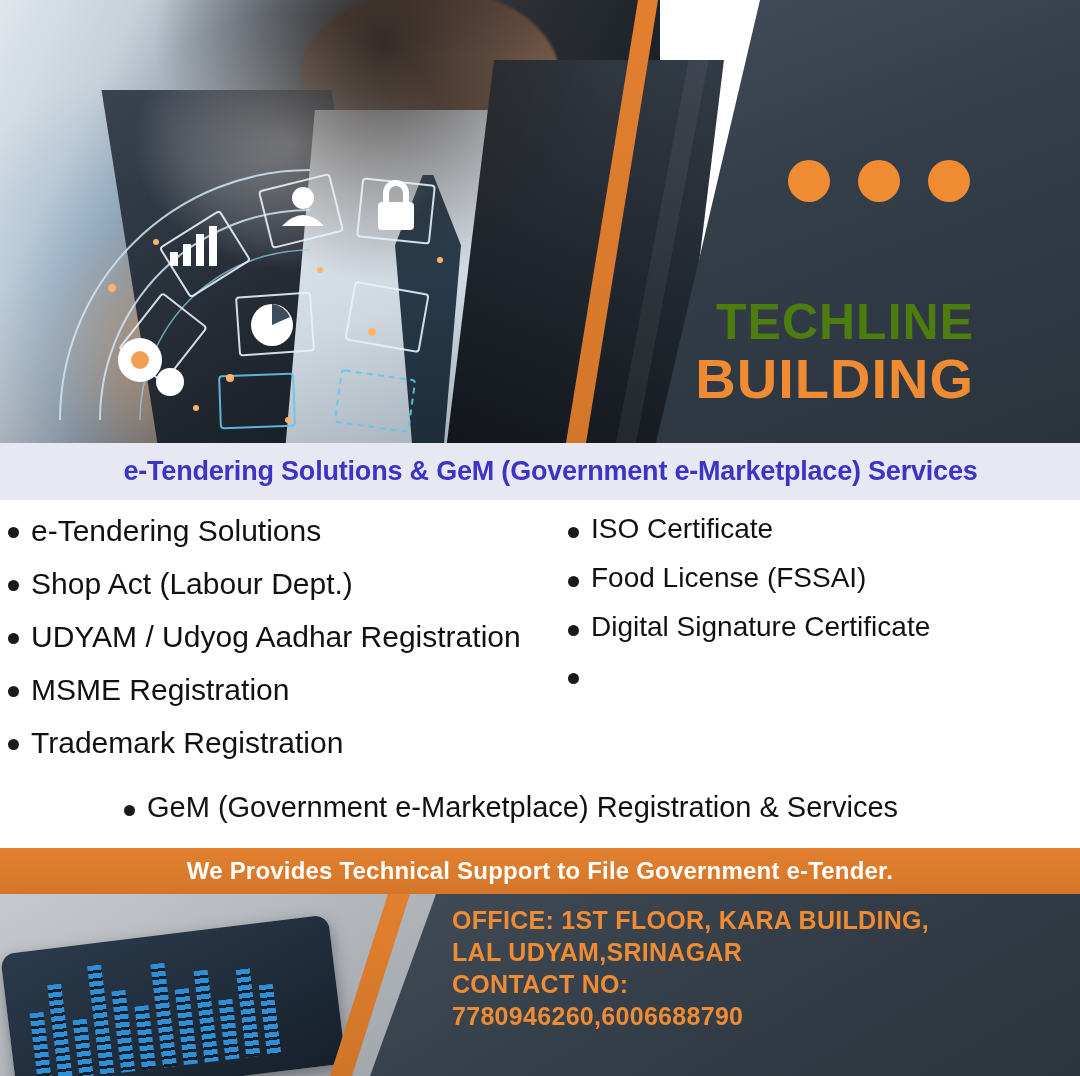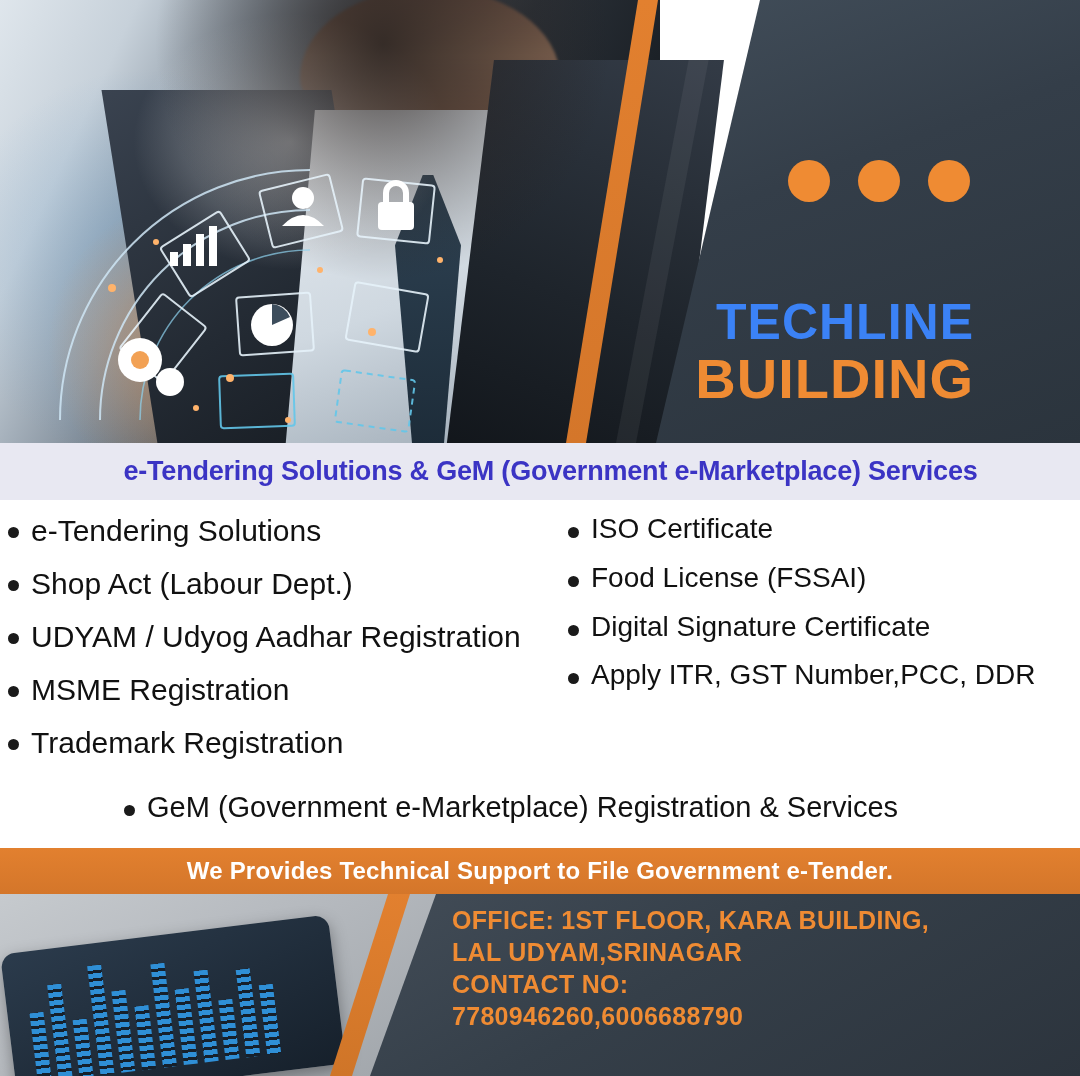--- a/index.html
+++ b/index.html
@@ -86,21 +86,21 @@
     clip-path:polygon(100px 0, 120px 0, 36px 443px, 16px 443px);
   }
   .dots {
     position:absolute; right:110px; top:160px; display:flex; gap:28px;
   }
   .dot { width:42px; height:42px; border-radius:50%; background:#ef8b33; }
   .brand {
     position:absolute; right:106px; top:296px; text-align:right;
   }
   .brand .b1 {
-    font-size:50px; font-weight:bold; color:#3b82f6; letter-spacing:1px; line-height:1.06;
+    font-size:50px; font-weight:bold; color:#4d7c0f; letter-spacing:1px; line-height:1.06;
   }
   .brand .b2 {
     font-size:56px; font-weight:bold; color:#ef8b33; letter-spacing:1px; line-height:1.06;
   }
 
   
   .titlebar {
     position:absolute; left:0; top:443px; width:1080px; height:57px;
     background:#e8e8f2;
     display:flex; align-items:center; justify-content:center;padding-left:21px;
@@ -312,21 +312,20 @@
       <div class="svc">
         <span class="bullet"></span>
         <span class="svc-label">Food License (FSSAI)</span>
       </div>
       <div class="svc">
         <span class="bullet"></span>
         <span class="svc-label">Digital Signature Certificate</span>
       </div>
       <div class="svc">
         <span class="bullet"></span>
-        <span class="svc-label"> Apply ITR, GST Number,PCC, DDR</span>
       </div>
     </div>
 
     <div class="svc-wide">
       <span class="bullet"></span>
       <span class="svc-label">GeM (Government e-Marketplace) Registration &amp; Services</span>
     </div>
   </div>
 
   <div class="support">

